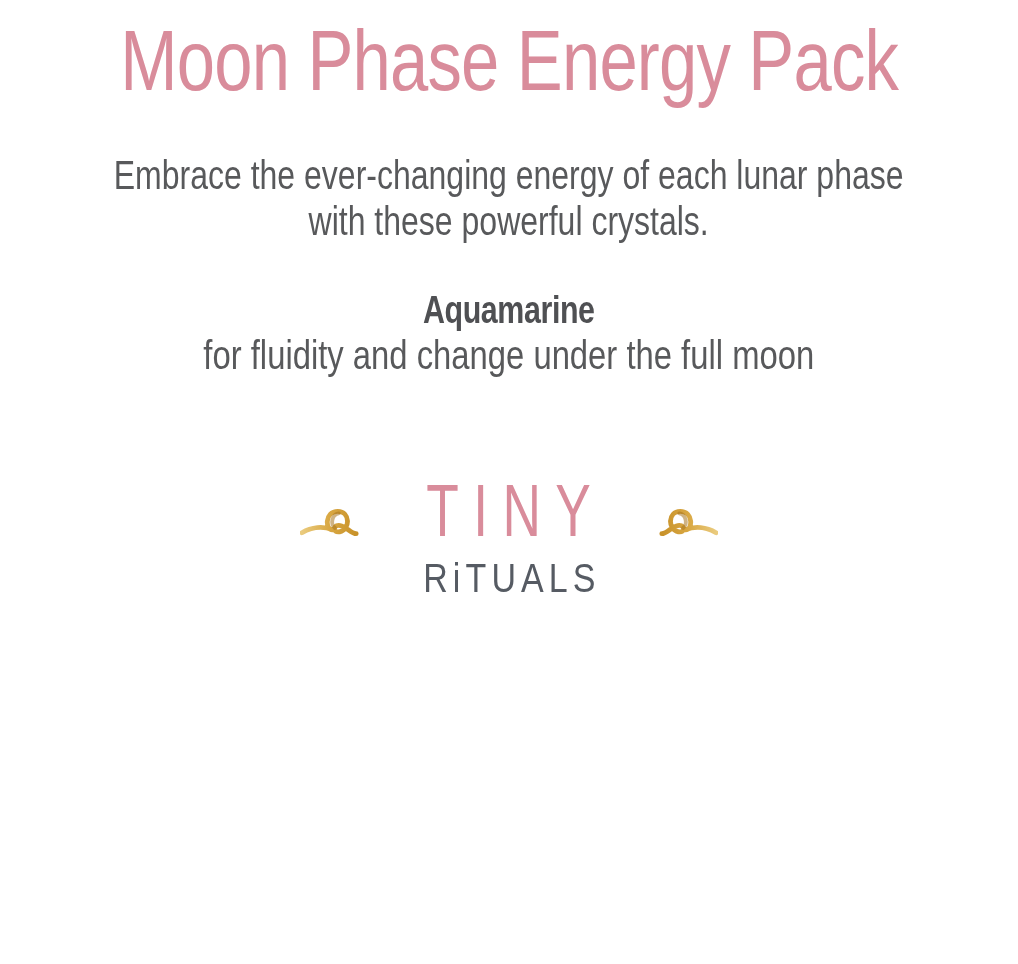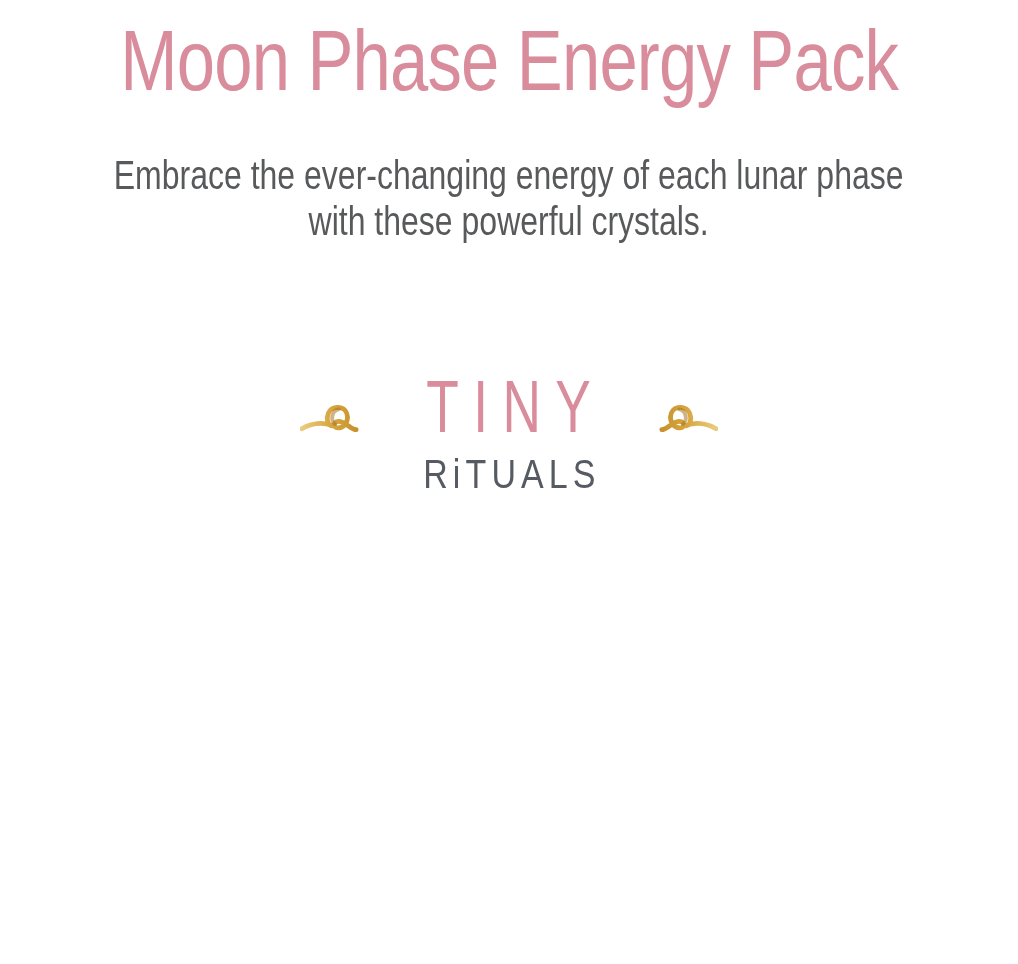--- a/index.html
+++ b/index.html
@@ -50,21 +50,21 @@
     color: var(--heading-gray);
     letter-spacing: -0.5px;
   }
   .section-desc {
     font-size: 41px;
     line-height: 46px;
     color: var(--text-gray);
   }
 
   .logo { margin-top: 66px; display: flex; flex-direction: column; align-items: center; }
-  .logo-row { display: flex; align-items: center; justify-content: center; margin-top: 16px; }
+  .logo-row { display: flex; align-items: center; justify-content: center; }
   .ribbon { width: 62px; height: 44px; margin-top: 26px; }
   .ribbon.left  { margin-right: 14px; }
   .ribbon.right { margin-left: 14px; }
   .brand-top {
     font-size: 74px;
     line-height: 1.0;
     color: var(--accent-pink);
     letter-spacing: 20px;
     padding-left: 18px; 
     transform: scaleX(0.72);
@@ -93,20 +93,24 @@
   <div class="subtitle condensed">
     <div class="nowrap">Embrace the ever-changing energy of each lunar phase</div>
     <div class="nowrap">with these powerful crystals.</div>
   </div>
 
   <div class="sections">
 
 
 
 
+    <div class="section">
+      <div class="section-name condensed nowrap">Aquamarine</div>
+      <div class="section-desc condensed nowrap">for fluidity and change under the full moon</div>
+    </div>
 
   </div>
 
   <div class="logo">
     <div class="logo-row">
 
       <svg class="ribbon left" viewBox="0 0 64 44" aria-hidden="true">
         <defs>
           <linearGradient id="ribbonGradL" x1="0" y1="0" x2="1" y2="0">
             <stop offset="0" stop-color="#EACB7E"></stop>

